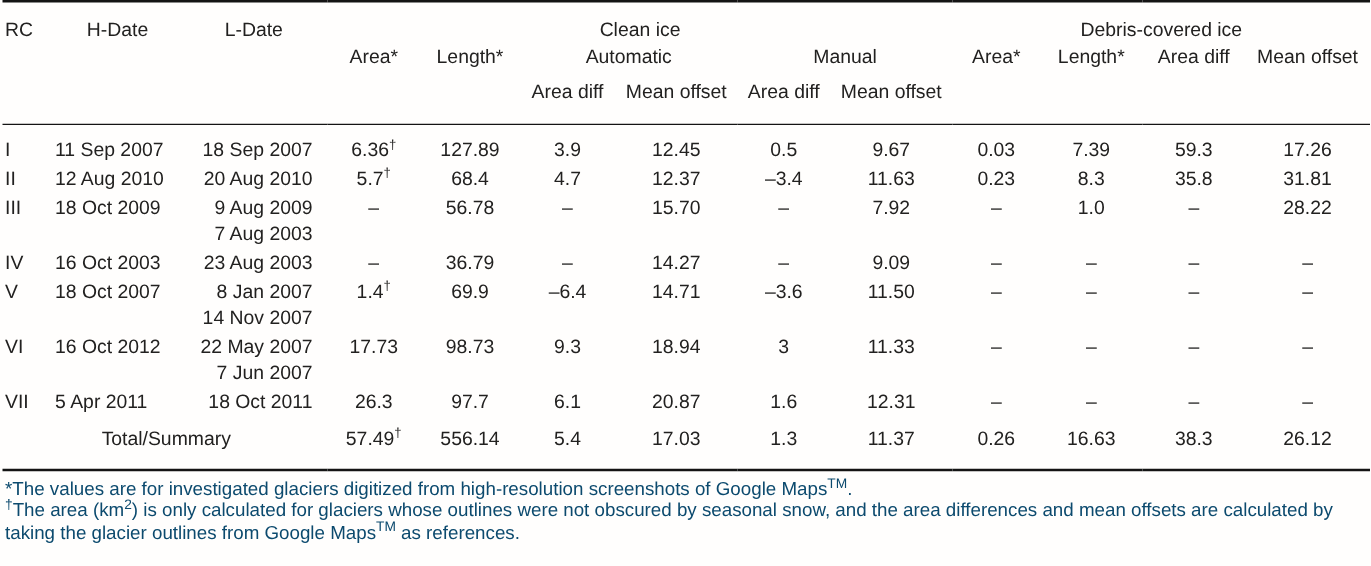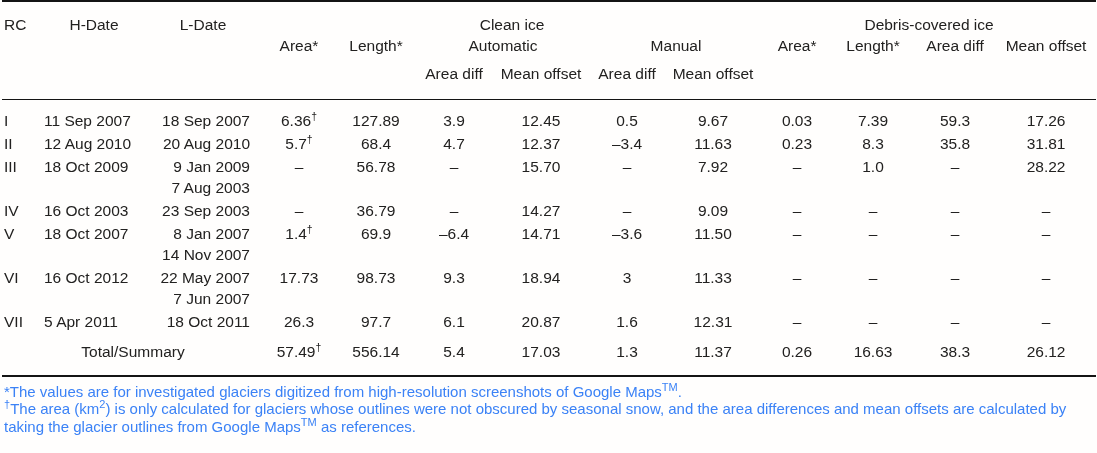--- a/index.html
+++ b/index.html
@@ -26,21 +26,21 @@
   tbody td { vertical-align:top; padding-top:2px; }
   td.num { text-align:center; }
   td.c-hdate { text-align:center; padding-right:26px; }
   td.c-ldate { text-align:right; padding-right:12px; }
   tr.row-first td { padding-top:10px; }
   tr.row-total td { padding-top:9px; padding-bottom:13px; }
   td.c-total { text-align:center; padding-left:2px; }
   sup { line-height:0; }
   sup.dg { font-size:10.5px; }
   sup.fn { font-size:11px; }
-  .footnotes { margin-top:6px; padding-left:2px; font-size:15px; line-height:17.5px; color:#3b82f6; }
+  .footnotes { margin-top:6px; padding-left:2px; font-size:15px; line-height:17.5px; color:#0c4a6e; }
   .footnotes p { margin:0; white-space:normal; }
 </style>
 </head>
 <body>
 
 <div class="page">
 
   <table class="glacier">
     <colgroup>
       <col style="width:42px">
@@ -116,39 +116,39 @@
         <td class="num">11.63</td>
         <td class="num">0.23</td>
         <td class="num">8.3</td>
         <td class="num">35.8</td>
         <td class="num">31.81</td>
       </tr>
       <tr>
         <td class="c-rc">III</td>
         <td class="c-hdate">18 Oct 2009</td>
         <td class="c-ldate">
-            <div>9 Jan 2009</div>
+            <div>9 Aug 2009</div>
             <div>7 Aug 2003</div>
           </td>
         <td class="num"><span>–</span><sup class="dg"></sup></td>
         <td class="num">56.78</td>
         <td class="num">–</td>
         <td class="num">15.70</td>
         <td class="num">–</td>
         <td class="num">7.92</td>
         <td class="num">–</td>
         <td class="num">1.0</td>
         <td class="num">–</td>
         <td class="num">28.22</td>
       </tr>
       <tr>
         <td class="c-rc">IV</td>
         <td class="c-hdate">16 Oct 2003</td>
         <td class="c-ldate">
-            <div>23 Sep 2003</div>
+            <div>23 Aug 2003</div>
           </td>
         <td class="num"><span>–</span><sup class="dg"></sup></td>
         <td class="num">36.79</td>
         <td class="num">–</td>
         <td class="num">14.27</td>
         <td class="num">–</td>
         <td class="num">9.09</td>
         <td class="num">–</td>
         <td class="num">–</td>
         <td class="num">–</td>

